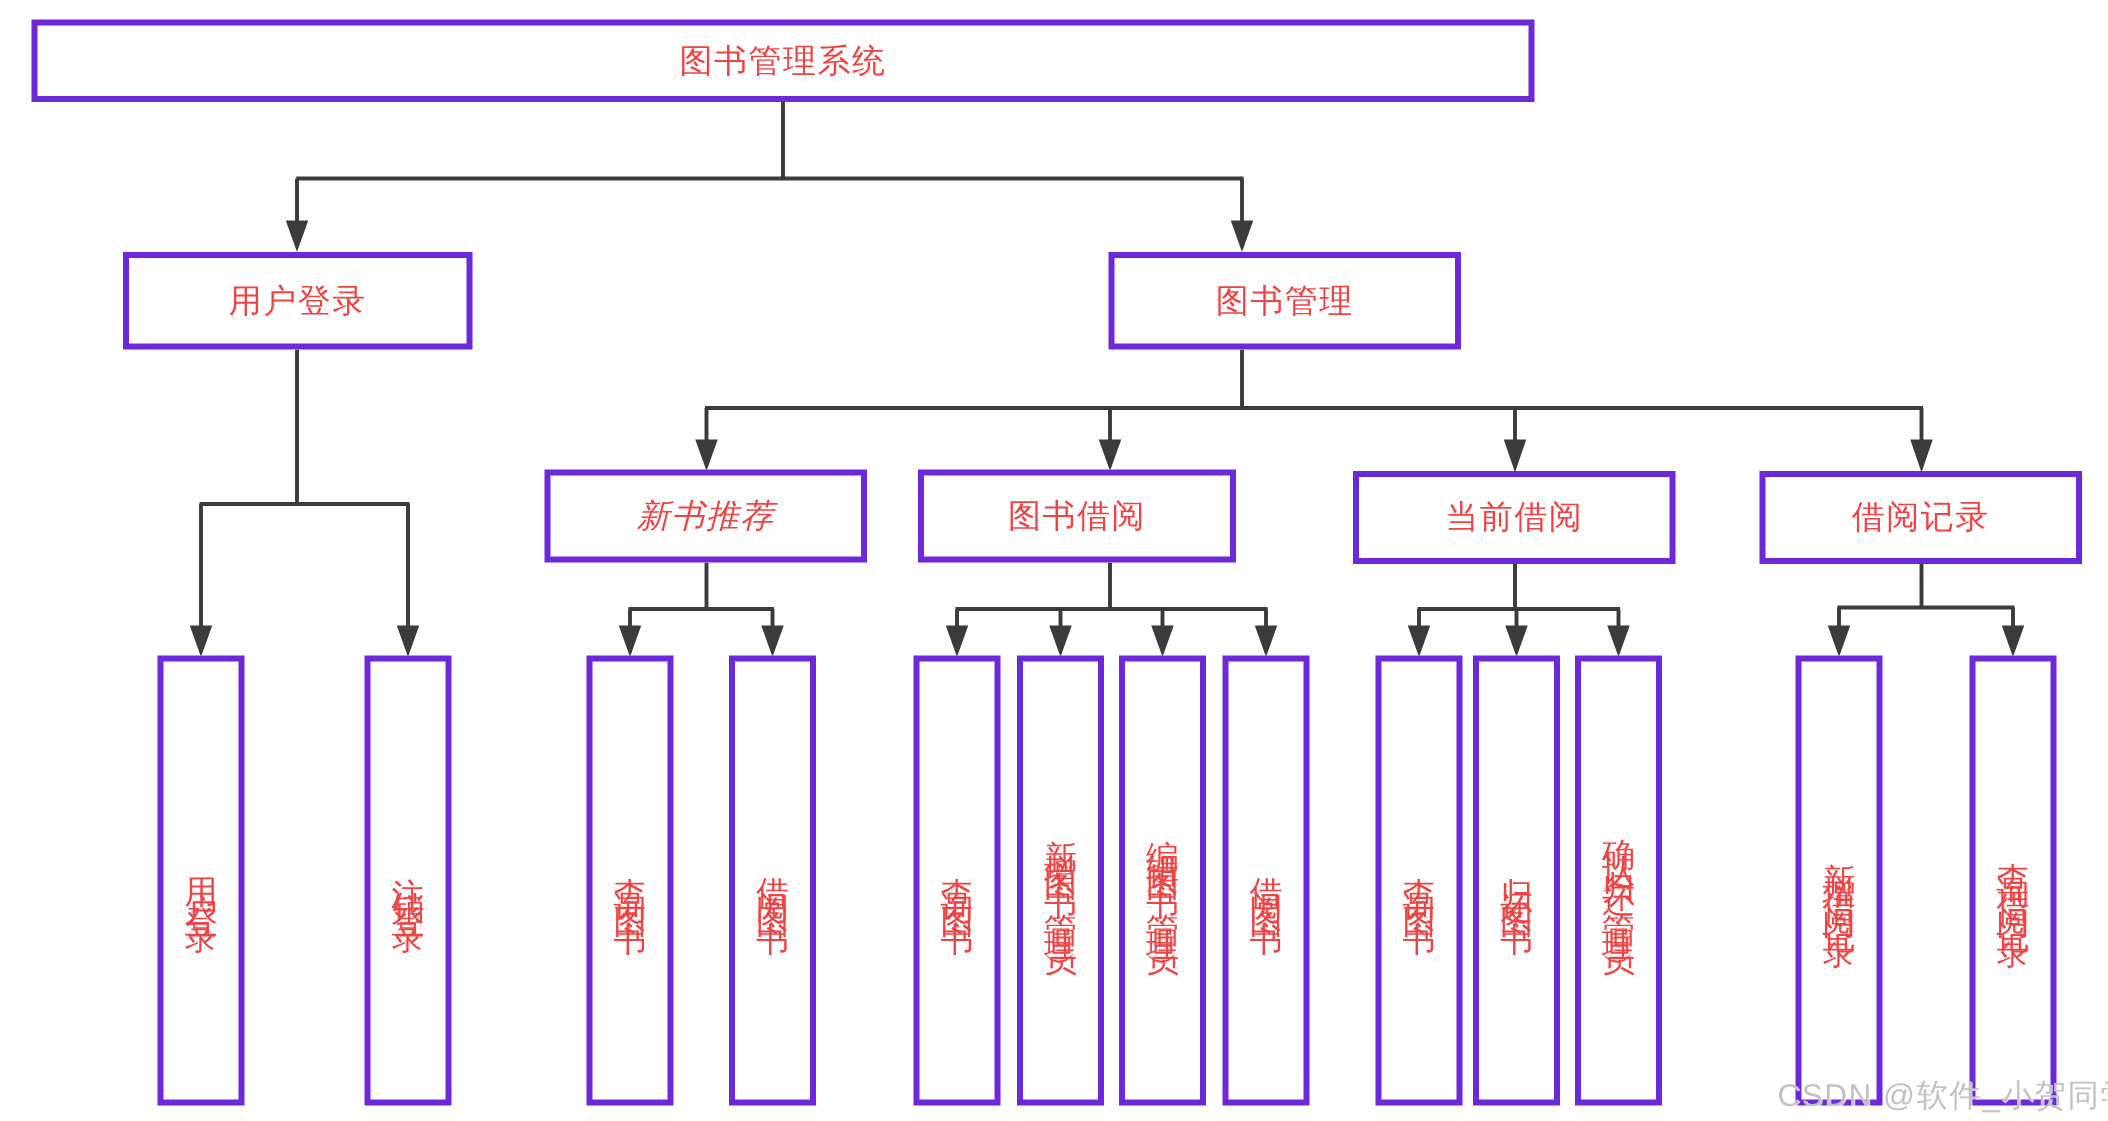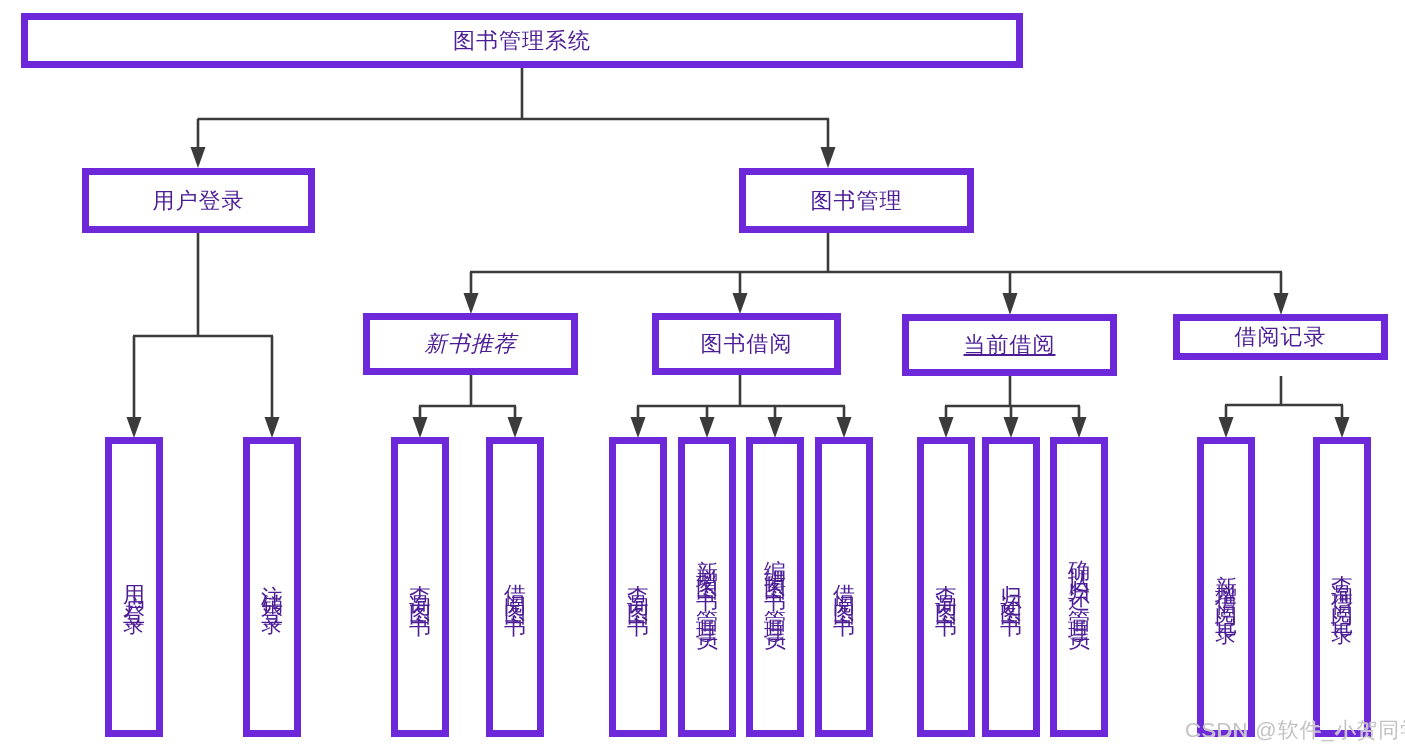--- a/index.html
+++ b/index.html
@@ -8,35 +8,35 @@
     width:1405px;height:747px;
     background:#ffffff;
     font-family:"Liberation Sans","DejaVu Sans",sans-serif;
     overflow:hidden;
   }
   .wires{position:absolute;left:0;top:0;width:1405px;height:747px;}
   .node{
     position:absolute;
     box-sizing:border-box;
     background:#ffffff;
-    border:7px solid #6d28d9;
+    border:4px solid #6d28d9;
     display:flex;align-items:center;justify-content:center;
-    color:#4c1d95;
+    color:#ef4444;
     font-size:22px;
     letter-spacing:1px;
     z-index:2;
   }
   
   .n-root {left:21px;  top:13px;  width:1002px;height:55px;}
   .n-l2a  {left:82px;  top:168px; width:233px; height:65px;}
   .n-l2b  {left:711px; top:168px; width:235px; height:65px;margin-left:28px;}
   .n-l3a  {left:363px; top:313px; width:215px; height:62px;font-style:italic;}
-  .n-l3b  {left:652px; top:313px; width:189px; height:62px;text-align:center;}
-  .n-l3c  {left:902px; top:314px; width:215px; height:62px;text-decoration:underline;}
-  .n-l3d  {left:1173px;top:314px; width:215px; height:46px;}
+  .n-l3b  {left:612px; top:313px; width:212px; height:62px;text-align:center;}
+  .n-l3c  {left:902px; top:314px; width:215px; height:62px;}
+  .n-l3d  {left:1173px;top:314px; width:215px; height:62px;}
   
   .leaf{top:437px;width:58px;height:300px;}
   .leaf span{
     writing-mode:vertical-rl;
     text-orientation:mixed;
     letter-spacing:10px;
     line-height:1;
     white-space:nowrap;
   }
   .lf-u1{left:105px;} .lf-u2{left:243px;}

